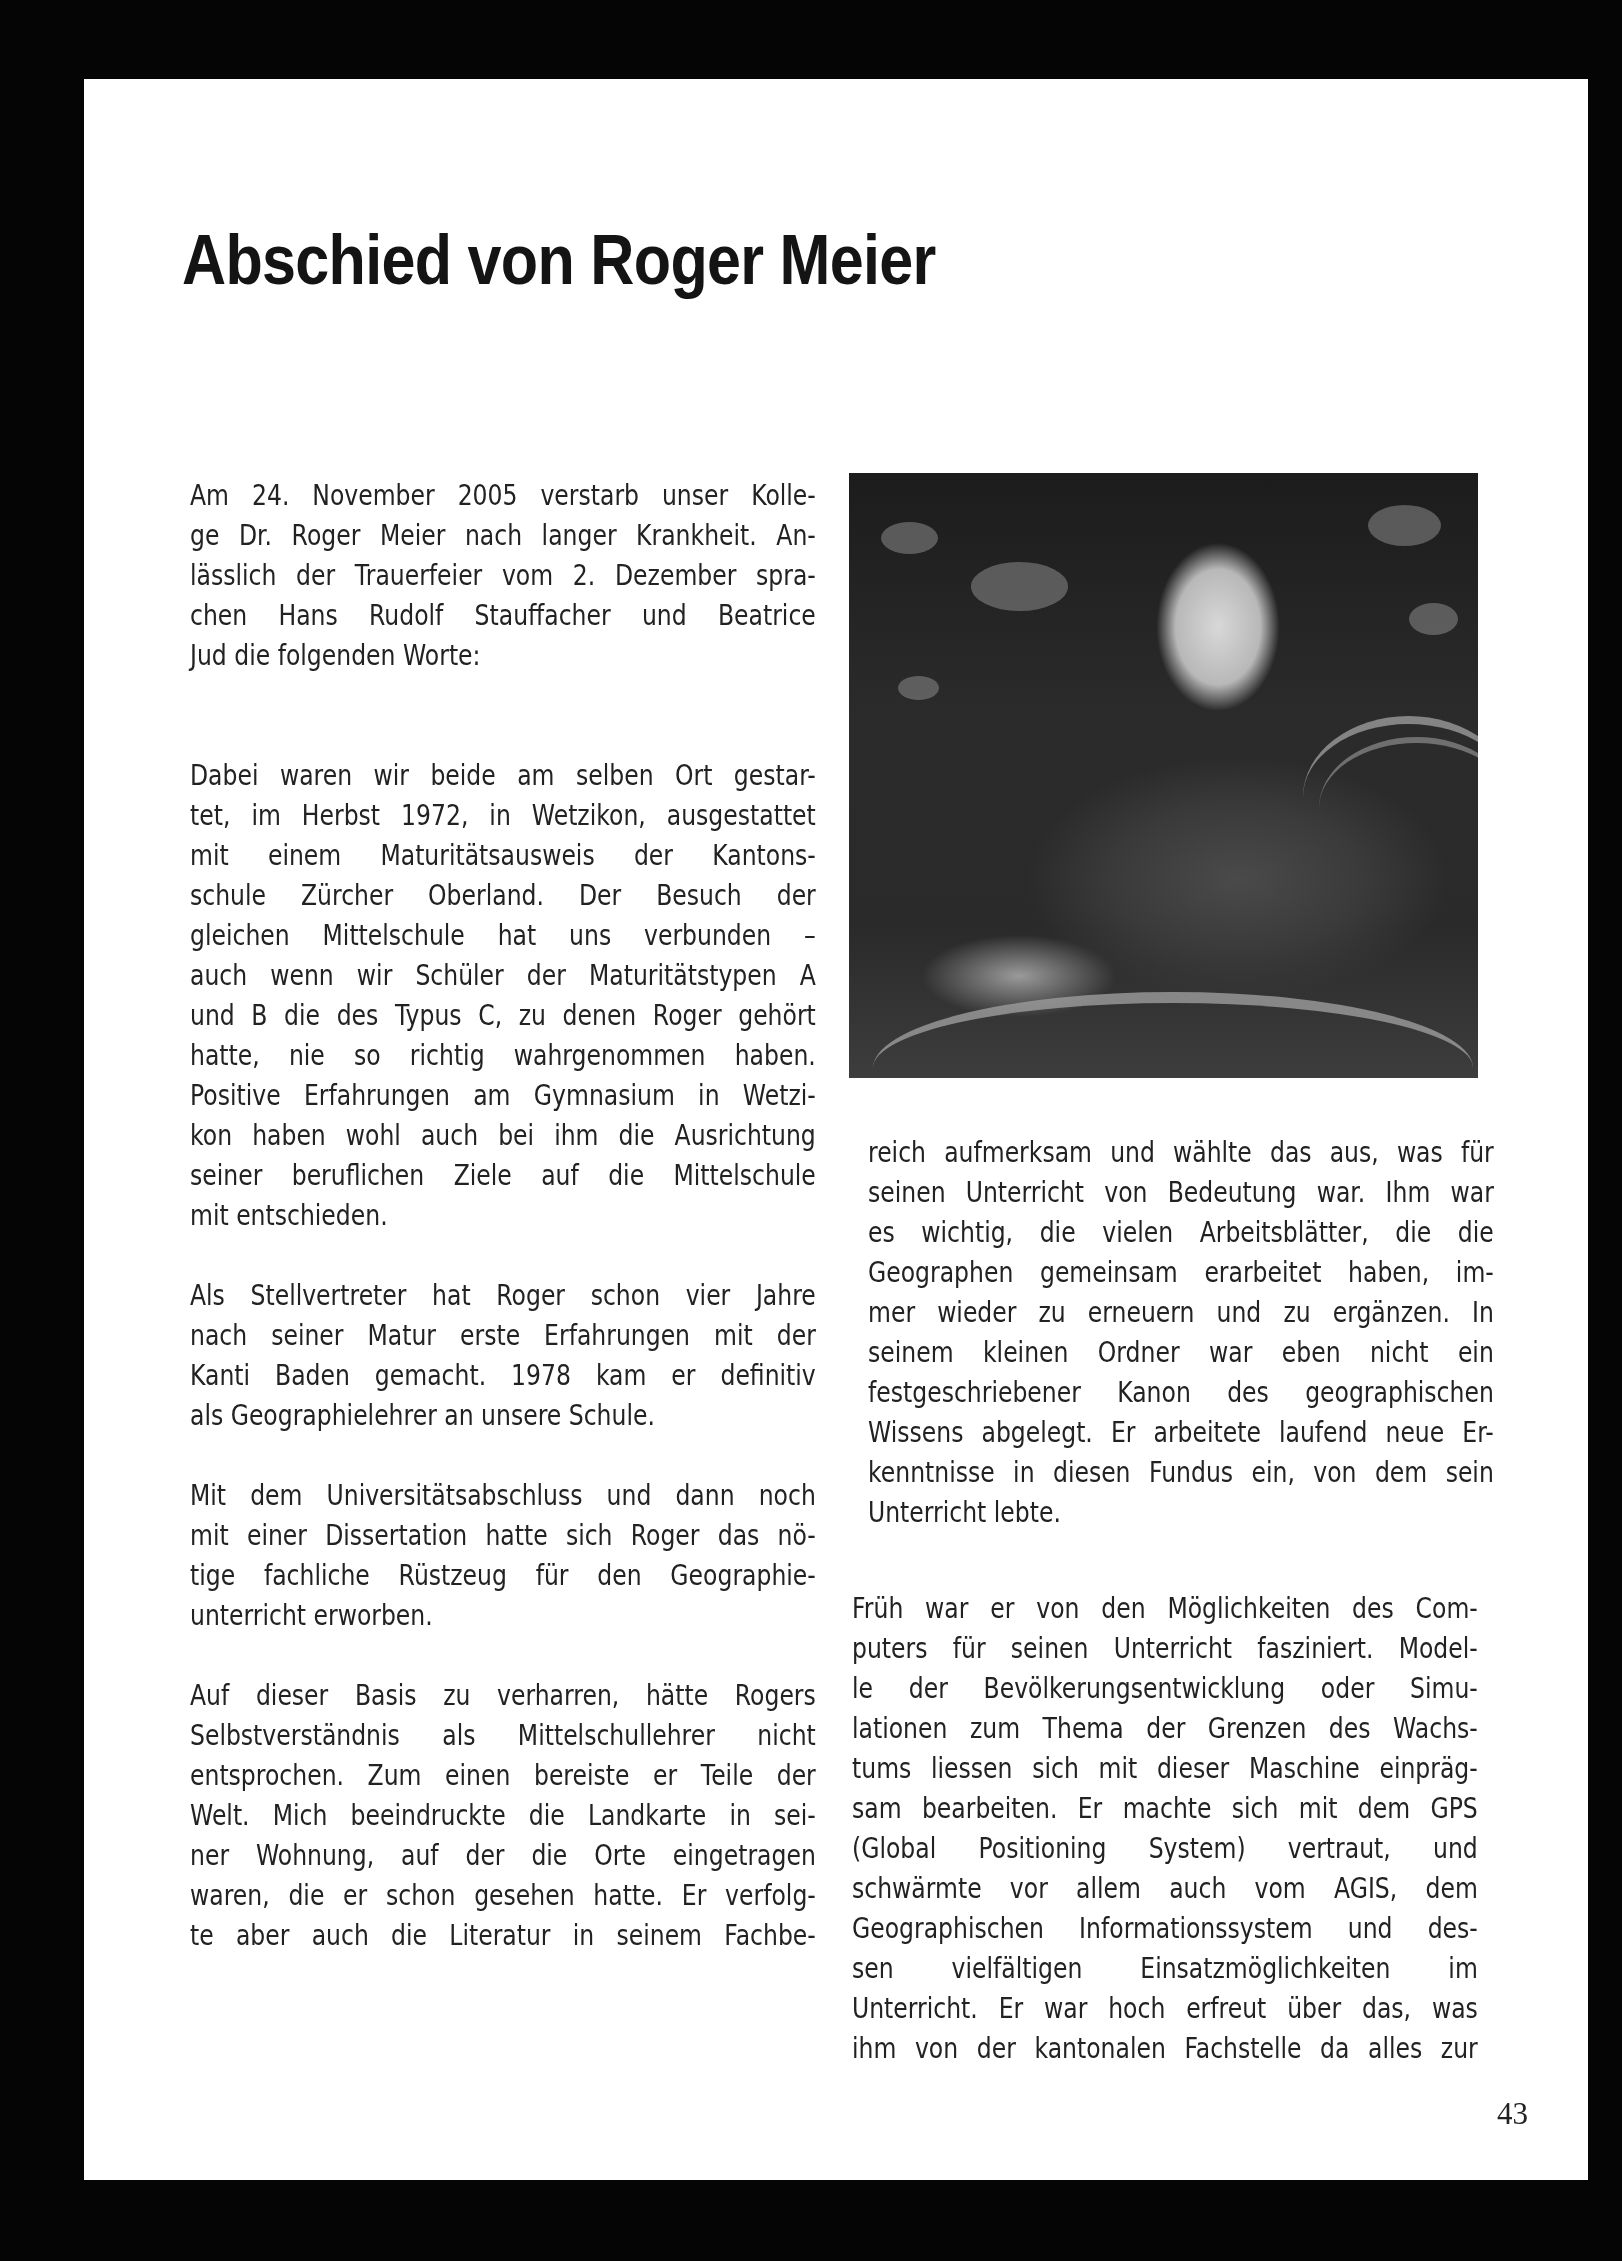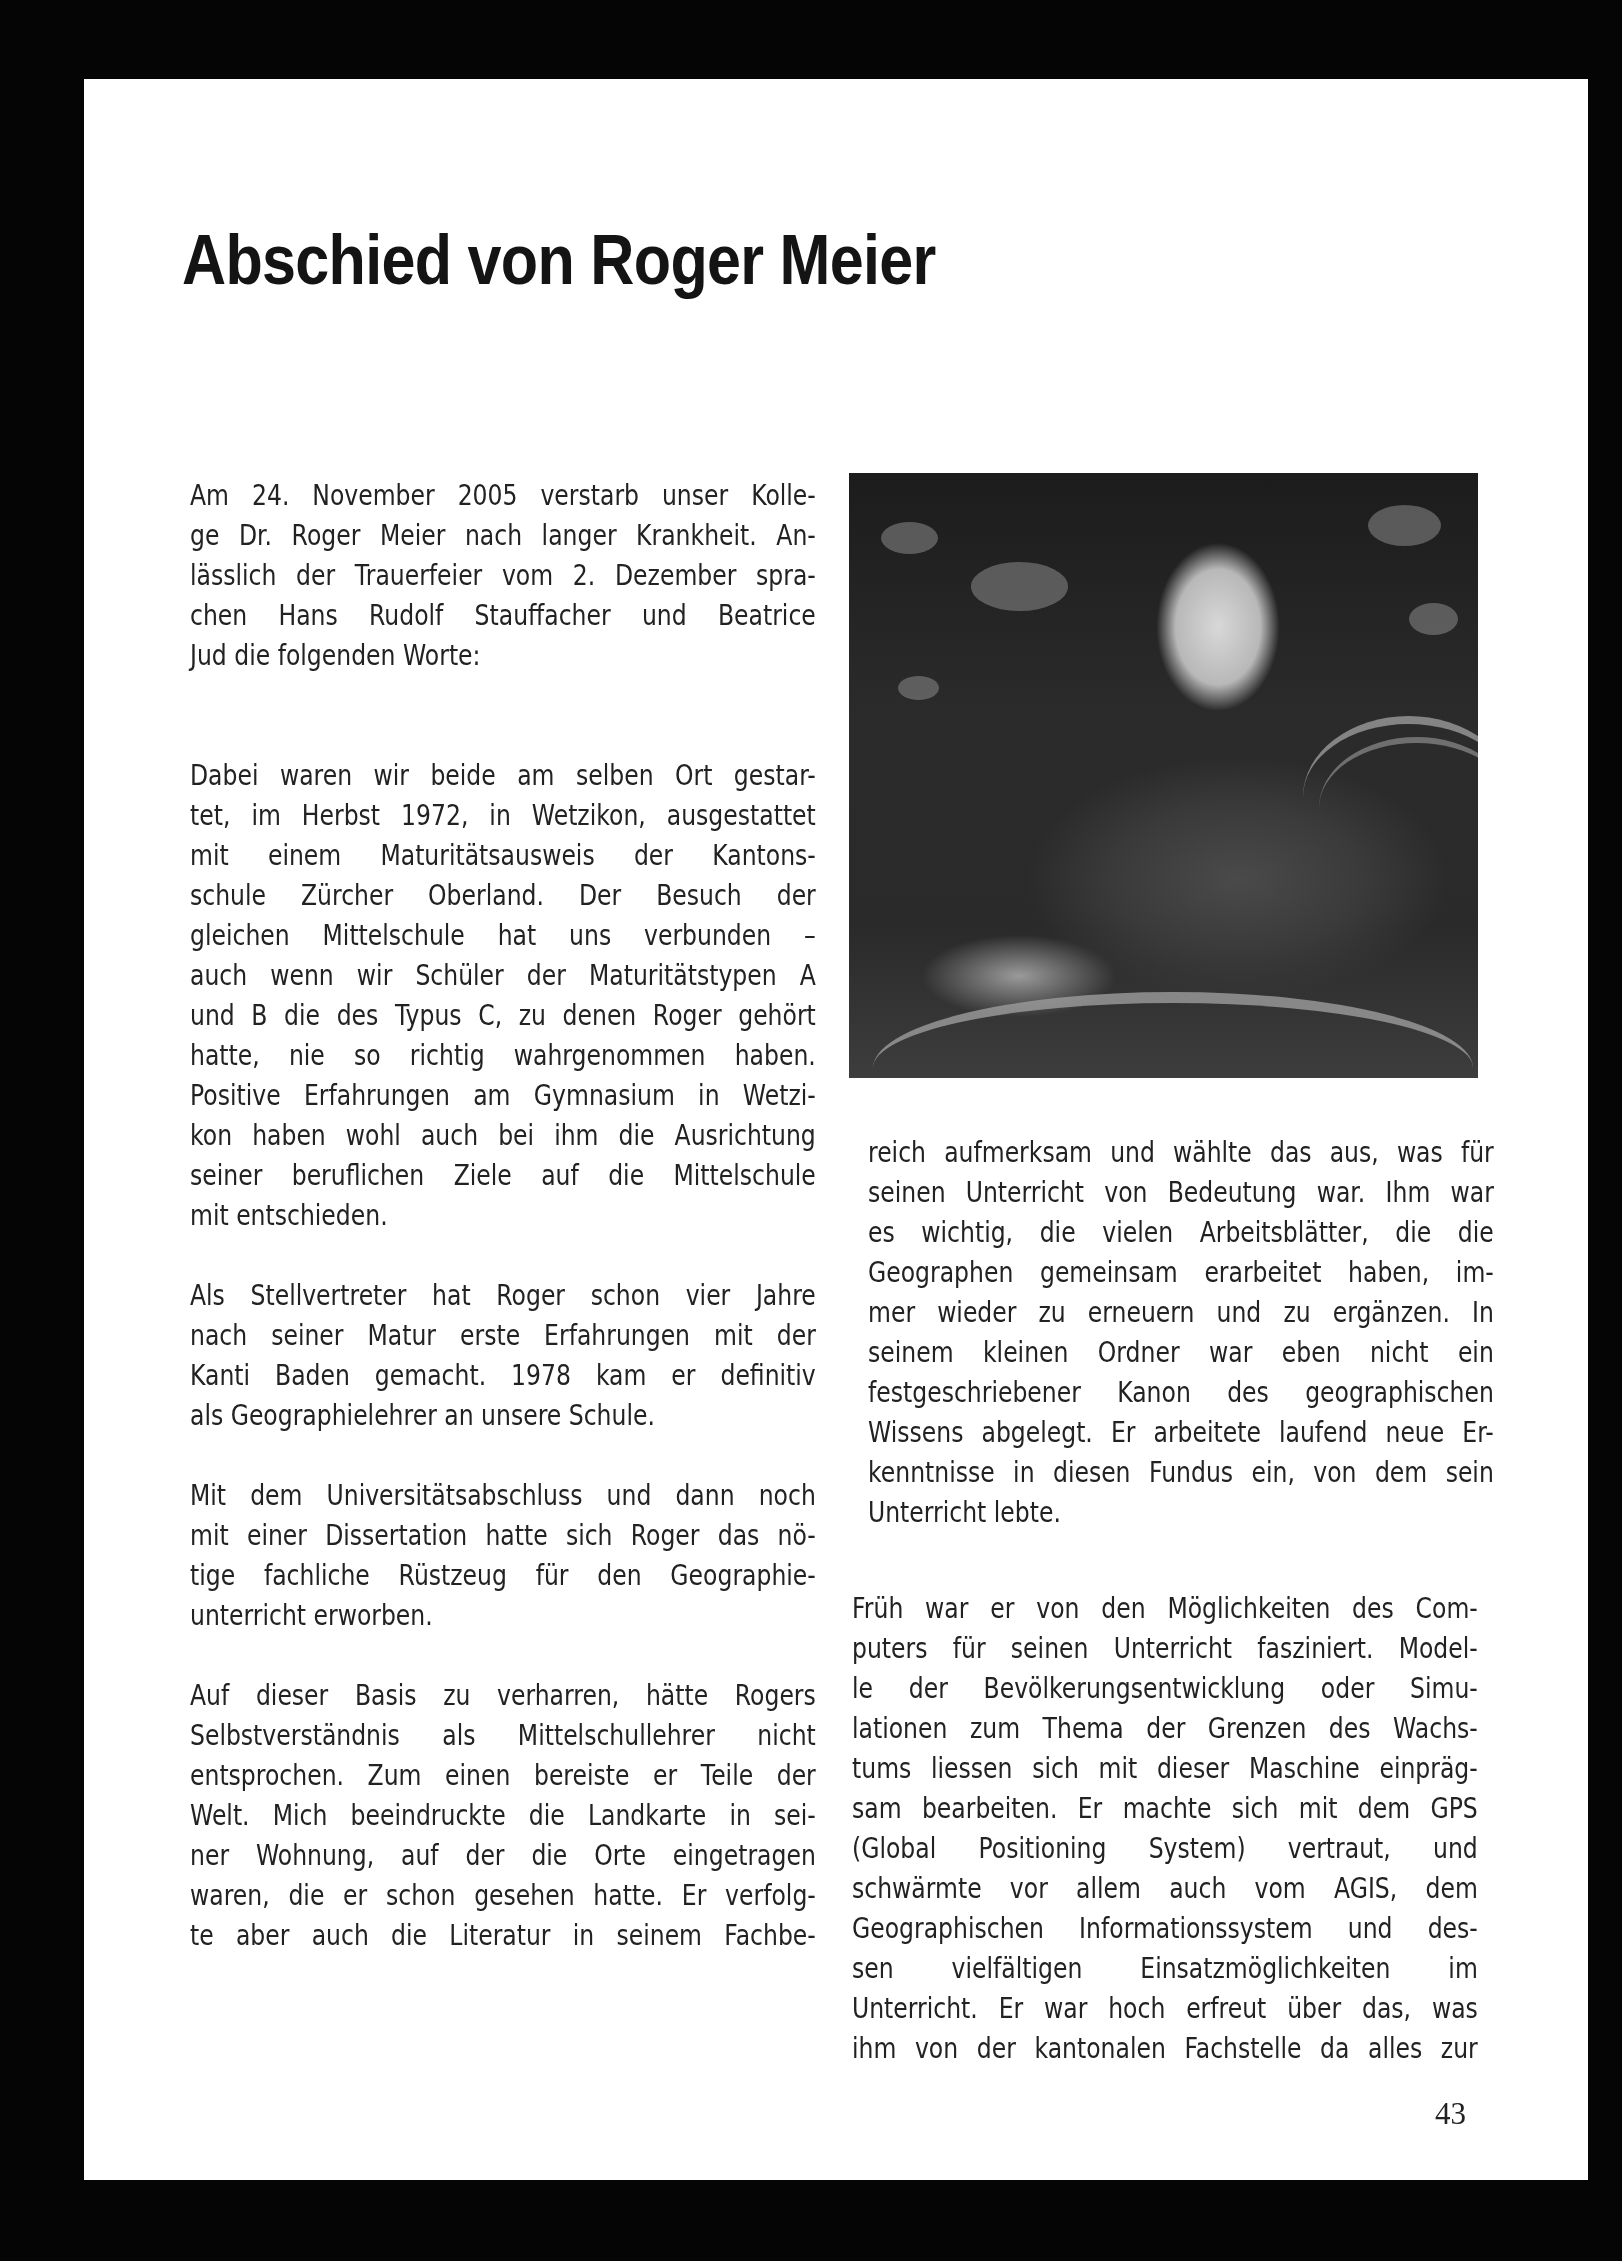--- a/index.html
+++ b/index.html
@@ -77,21 +77,21 @@
     border-radius: 50% 50% 0 0 / 100% 100% 0 0;
     border-top: 8px solid #aaaaaa; opacity: 0.7;
   }
   .photo .chair-back2 {
     position: absolute; left: 470px; top: 264px; width: 195px; height: 65px;
     border-radius: 50% 50% 0 0 / 100% 100% 0 0;
     border-top: 6.5px solid #8c8c8c; opacity: 0.7;
   }
   .page-number {
     position: absolute;
-    left: 1351px; top: 2017px;
+    left: 1413px; top: 2017px;
     font-family: "Liberation Serif", serif;
     font-size: 31px;
     line-height: 36px;
     color: #222222;
   }
 </style>
 </head>
 <body>
 
 <div class="page">

